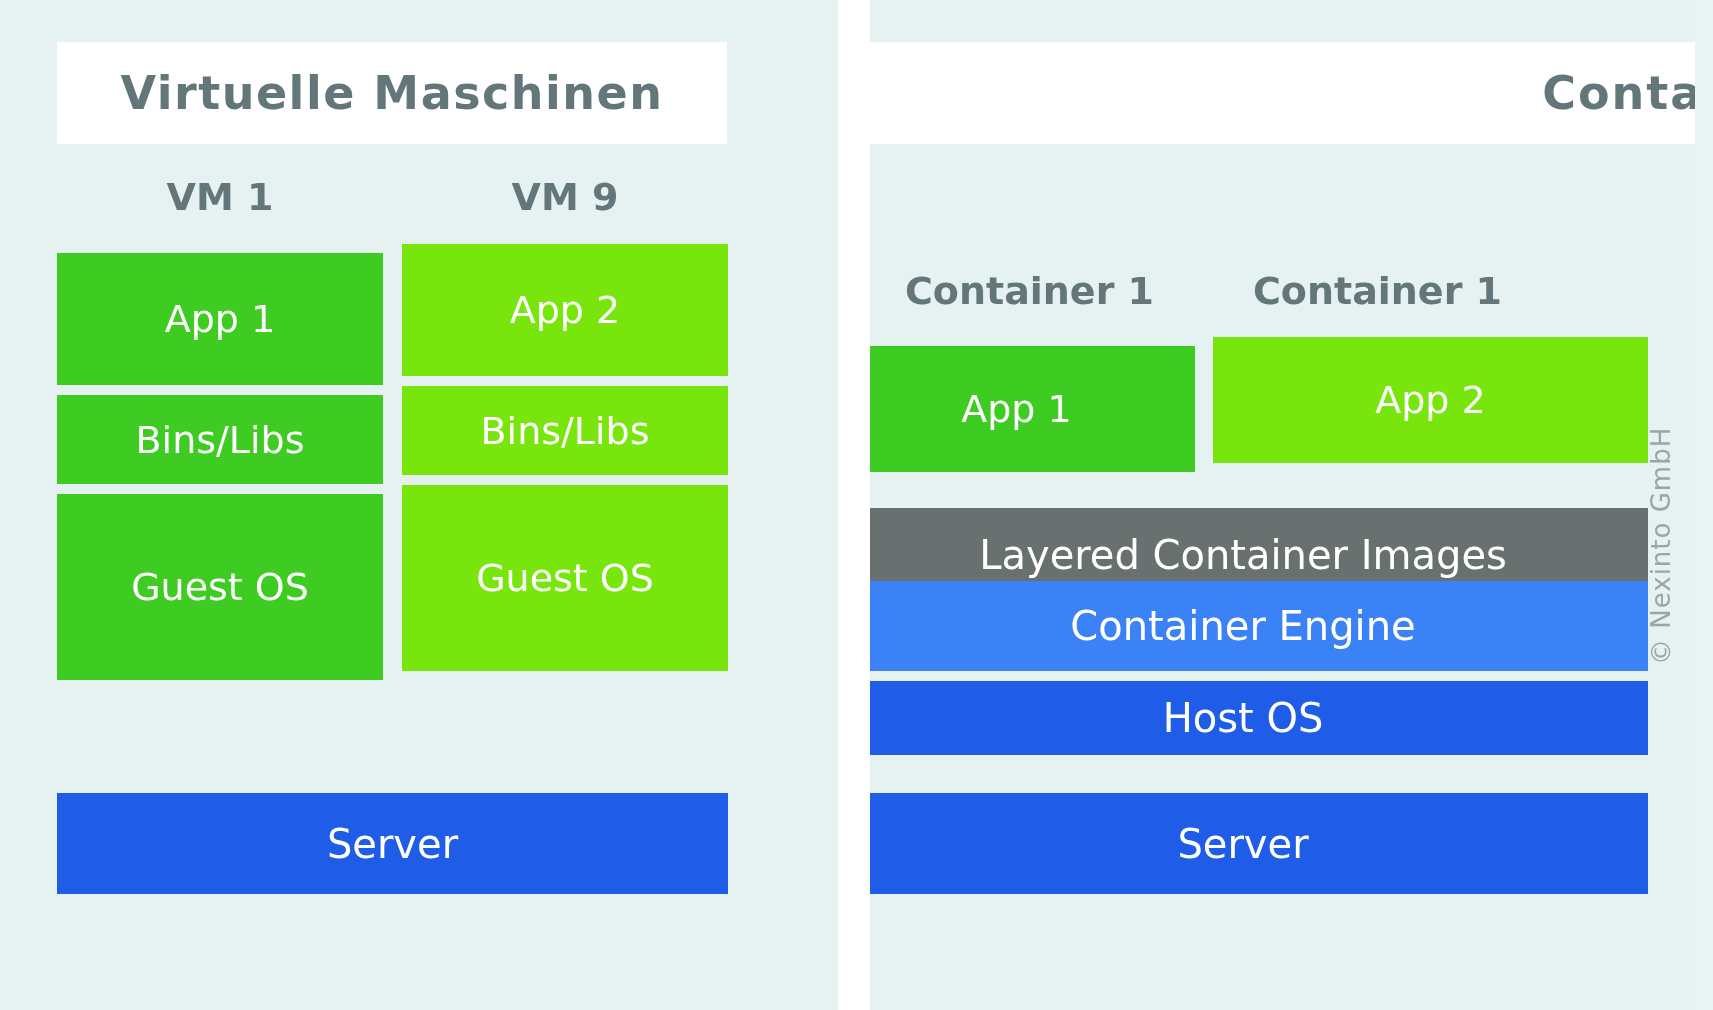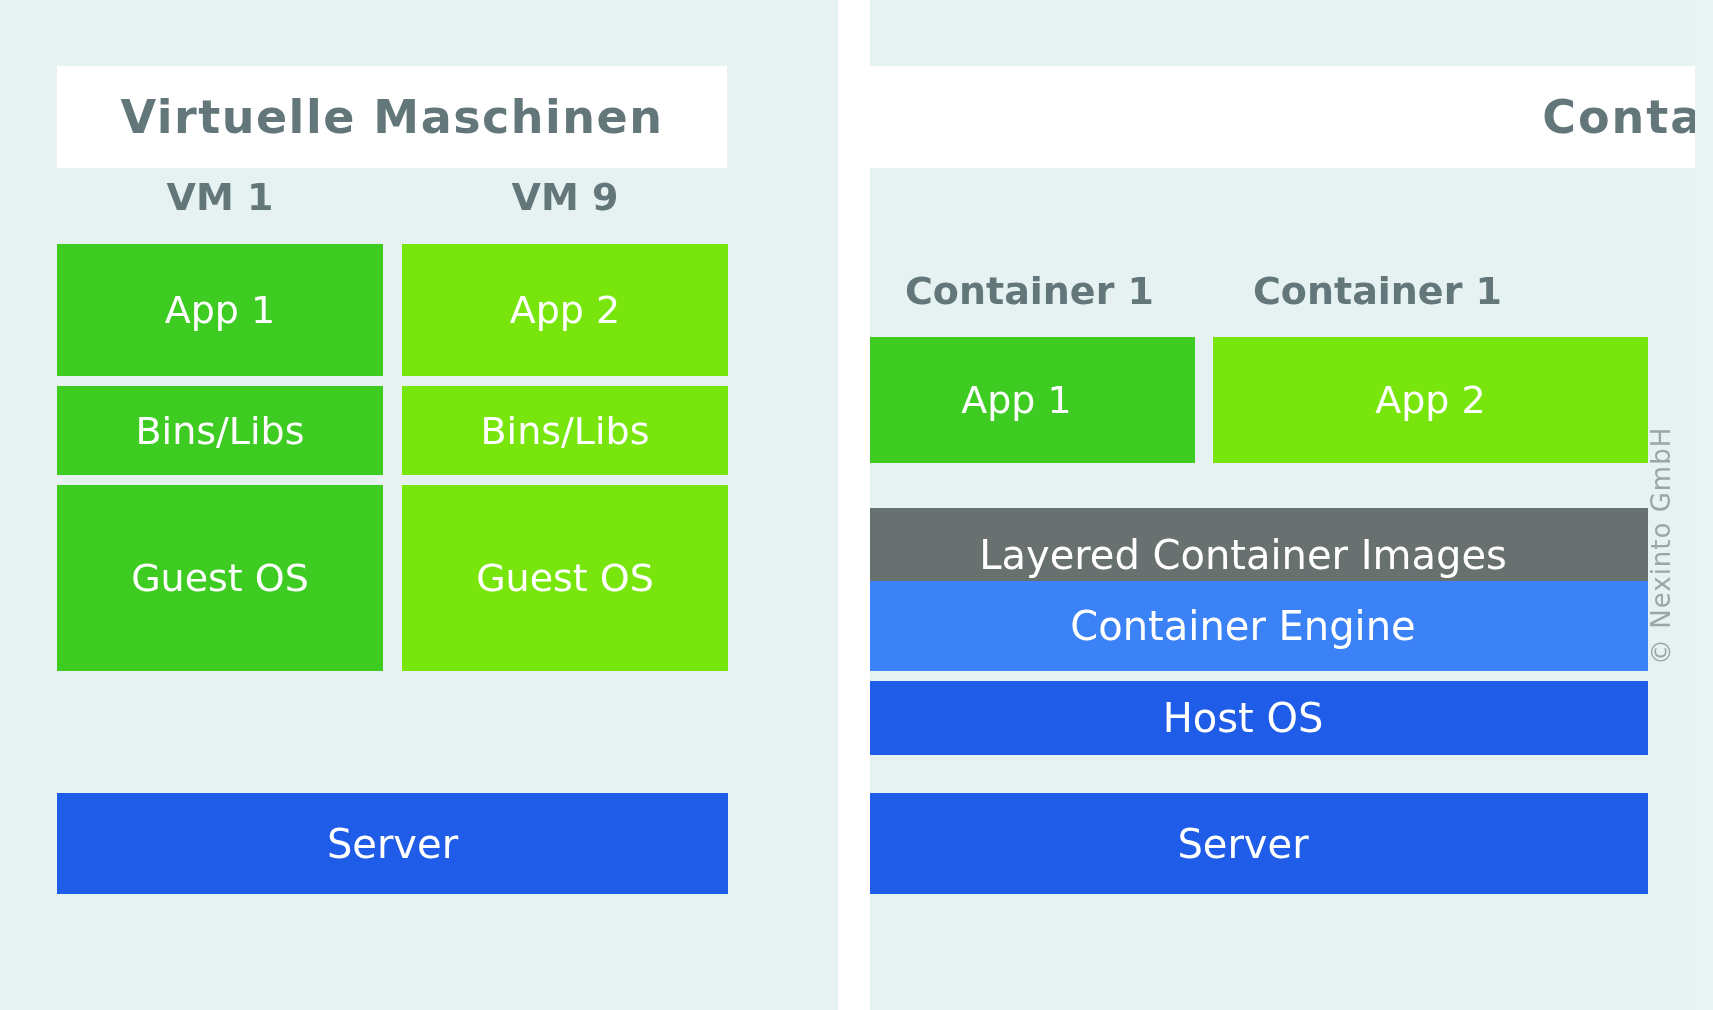--- a/index.html
+++ b/index.html
@@ -46,21 +46,20 @@
     height: 100%;
   }
 
   
   .header-card {
     position: absolute;
     background: #ffffff;
     display: flex;
     align-items: center;
     justify-content: center;
-    margin-top: 24px;
   }
   .header-card .title {
     color: #63777a;
     font-size: 46px;
     font-weight: bold;
     letter-spacing: 1.5px;
     line-height: 1;
     white-space: nowrap;
   }
   .panel-vm .header-card {
@@ -119,21 +118,21 @@
   .block .label {
     color: #ffffff;
     font-size: 38px;
     font-weight: normal;
     line-height: 1;
     white-space: nowrap;
     text-align: center;
   }
   .block.wide .label { font-size: 40px; }
 
-  .c-green-dark { background: #3ecb22; }
+  .c-green-dark { background: #3ecb22; margin-top: 9px; }
   .c-green-light { background: #78e60d; }
   .c-blue { background: #1f5ce8; }
   .c-gray { background: #68716f; }
   .c-cyan { background: #3b82f6; }
 
   
   .copyright {
     position: absolute;
     left: 1646px;
     top: 665px;

